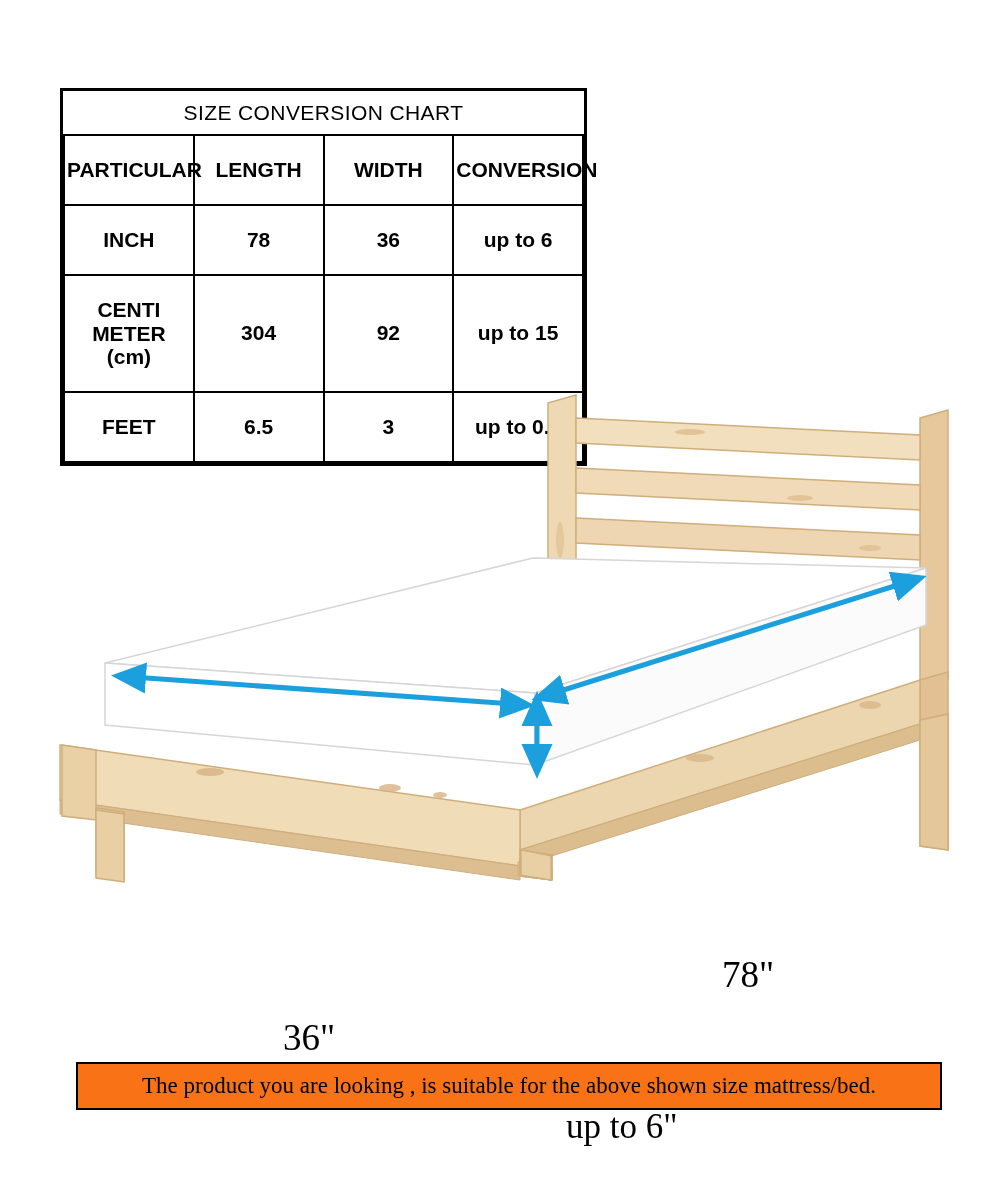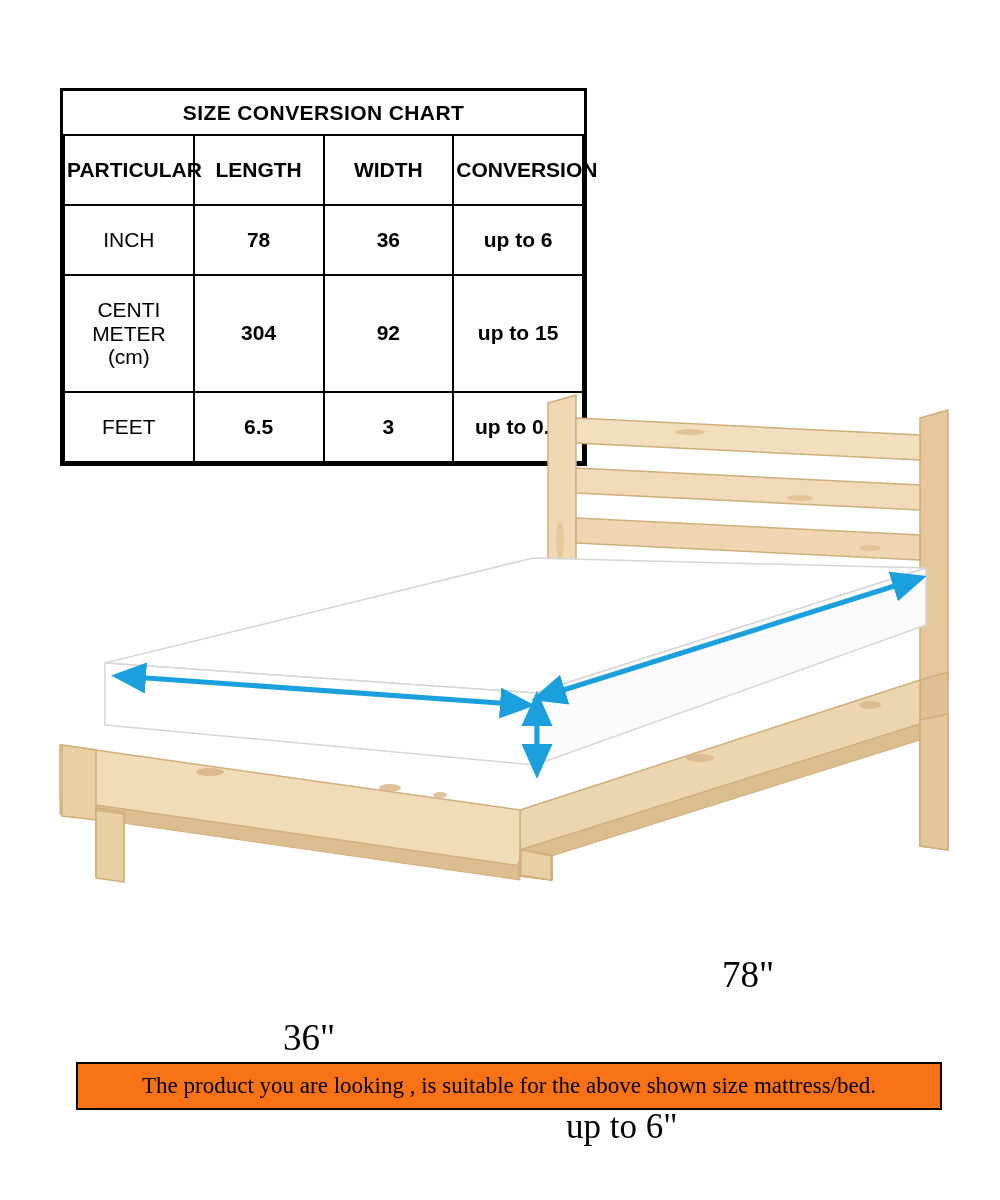--- a/index.html
+++ b/index.html
@@ -45,29 +45,29 @@
   table.size-chart th.col-len { width: 110px; }
   table.size-chart th.col-wid { width: 96px; }
   table.size-chart th.col-thk { width: 131px; }
 
   .chart-title-cell {
     border-top: none !important;
     border-left: none !important;
     border-right: none !important;
     font-size: 21px;
     letter-spacing: 0.4px;
-    font-weight: 700;
+    font-weight: 400;
     padding: 10px 0 9px 0 !important;
   }
   .hdr {
     font-weight: bold;
     font-size: 21.5px;
   }
   .rowlabel {
-    font-weight: normal;
+    font-weight: bold;
     font-size: 21.5px;
     line-height: 1.12;
   }
   .val {
     font-weight: 700;
     font-size: 21px;
   }
 
   
   .illustration {

